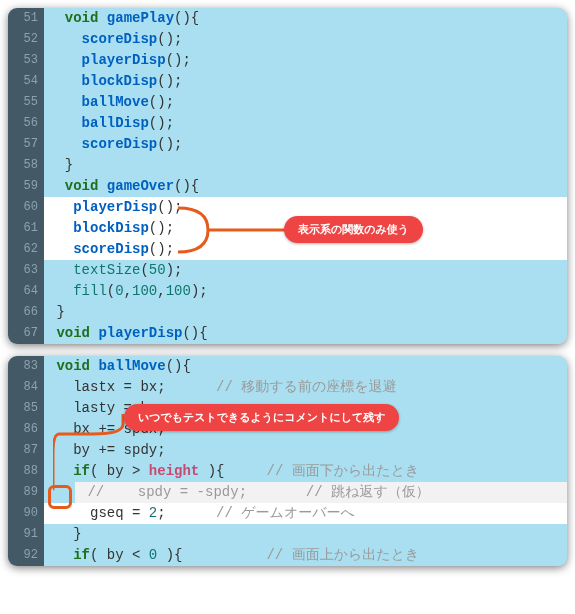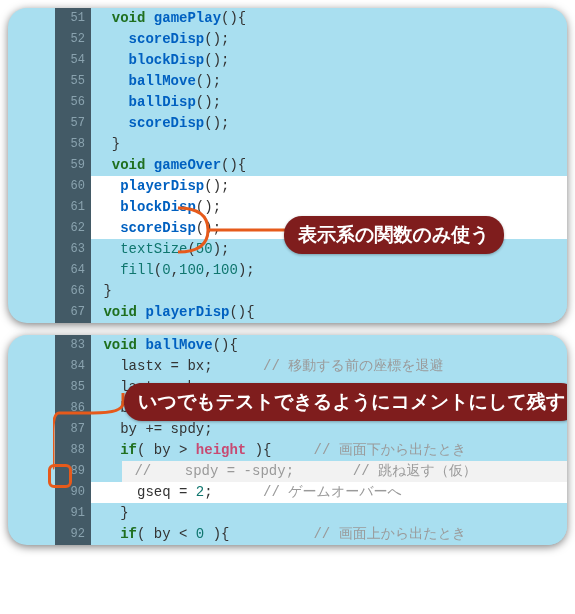--- a/index.html
+++ b/index.html
@@ -5,27 +5,26 @@
   body {
     margin: 0;
     padding: 8px;
     background: #fff;
     font-family: Menlo, Consolas, "Courier New", monospace;
     font-size: 14px;
     width: 575px;
     box-sizing: border-box;
   }
   .editor {
-    border-radius: 19px;
+    border-radius: 9px;
     overflow: hidden;
     box-shadow: 0 2px 8px rgba(0,0,0,0.5);
     margin-bottom: 12px;
     position: relative;
     background: #a9dff0;
-    padding-left: 47px;
   }
   .line {
     display: flex;
     align-items: stretch;
     line-height: 21px;
     height: 21px;
   }
   .gutter {
     width: 36px;
     flex-shrink: 0;
@@ -54,24 +53,24 @@
   .str { color: #8a3ab9; }
   .builtin { color: #0f766e; font-weight:400; }
   .comment { color: #9a9a9a; }
   .sys { color: #c84a72; font-weight:600;}      
   .op  { color:#333; }
   .brace { color:#333; }
 
   
   .callout {
     position: absolute;
-    background: #7f1d1d;
+    background: #ef4444;
     color: #fff;
     font-family: "Hiragino Sans", "Meiryo", sans-serif;
-    font-size: 19px;
+    font-size: 11px;
     font-weight: 600;
     padding: 6px 14px;
     border-radius: 18px;
     white-space: nowrap;
     box-shadow: 0 1px 3px rgba(0,0,0,0.3);
     z-index: 5;
   }
   .connector {
     position:absolute;
     pointer-events:none;
@@ -84,20 +83,24 @@
 <div class="editor" id="ed1" style="position:relative">
     <div class="line">
       <div class="gutter">51</div>
       <div class="code"><span>  </span><span class="kw">void</span><span> </span><span class="fn">gamePlay</span><span class="brace">(){</span></div>
     </div>
     <div class="line">
       <div class="gutter">52</div>
       <div class="code"><span>    </span><span class="fn">scoreDisp</span><span class="op">();</span></div>
     </div>
     <div class="line">
+      <div class="gutter">53</div>
+      <div class="code"><span>    </span><span class="fn">playerDisp</span><span class="op">();</span></div>
+    </div>
+    <div class="line">
       <div class="gutter">54</div>
       <div class="code"><span>    </span><span class="fn">blockDisp</span><span class="op">();</span></div>
     </div>
     <div class="line">
       <div class="gutter">55</div>
       <div class="code"><span>    </span><span class="fn">ballMove</span><span class="op">();</span></div>
     </div>
     <div class="line">
       <div class="gutter">56</div>
       <div class="code"><span>    </span><span class="fn">ballDisp</span><span class="op">();</span></div>

